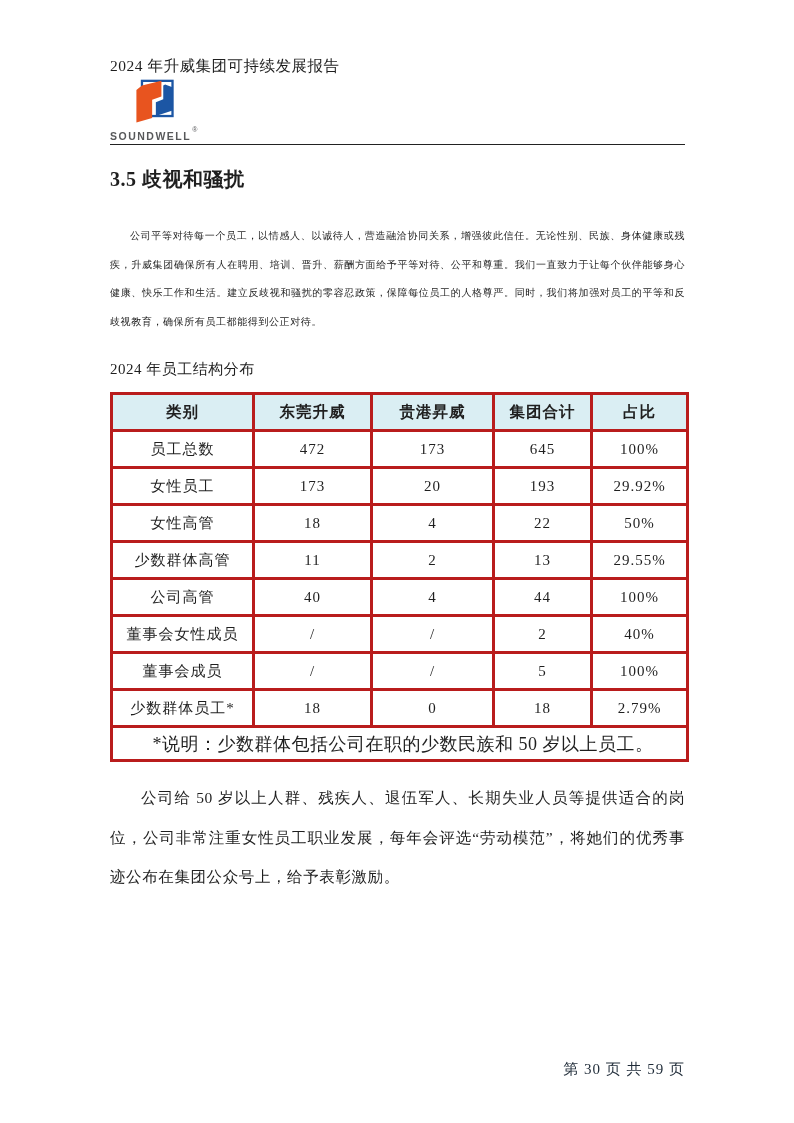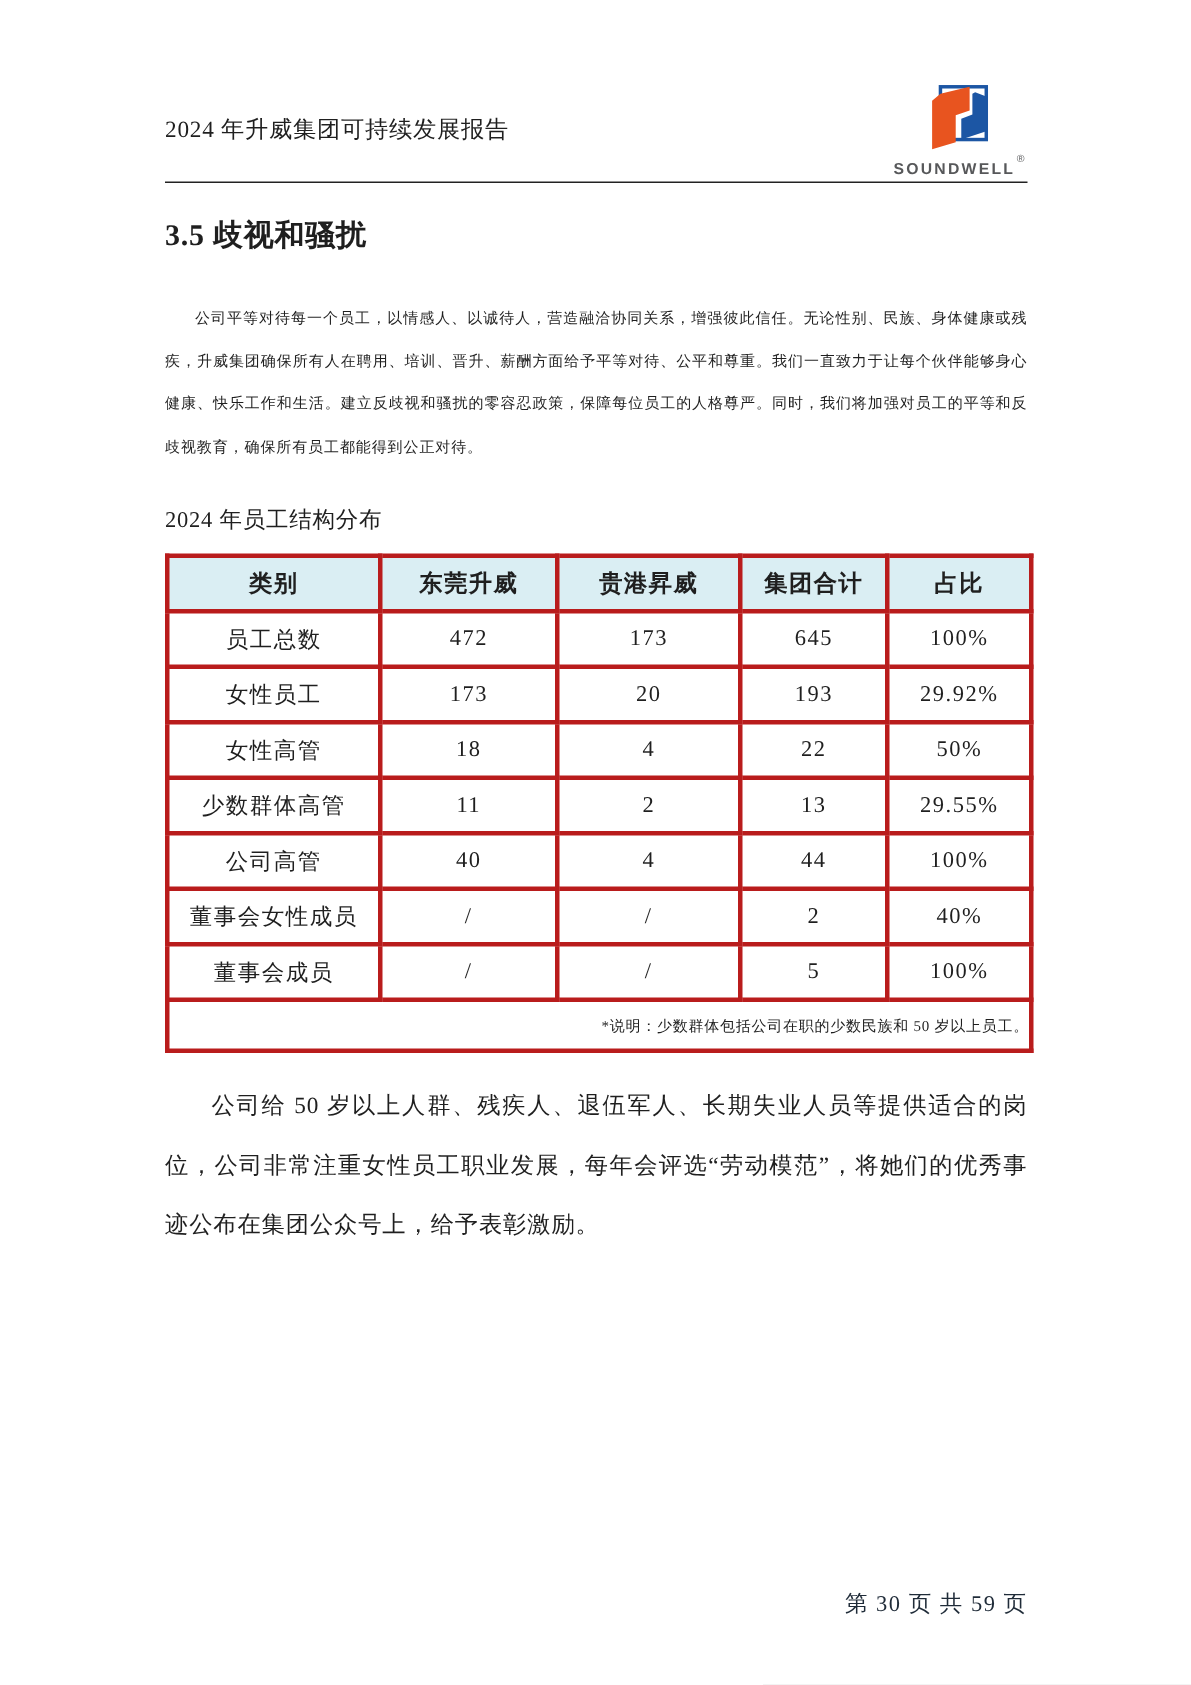--- a/index.html
+++ b/index.html
@@ -13,24 +13,25 @@
     font-family: "Liberation Serif", "DejaVu Serif", serif;
     color: #1f1f1f;
     overflow: hidden;
   }
   .content { padding: 0 109px 0 110px; }
 
   
   .doc-header {
     display: flex;
     justify-content: space-between;
-    align-items: center;
+    align-items: flex-start;
     padding-top: 56px;
     border-bottom: 1.5px solid #222222;
     padding-bottom: 2px;
+    flex-direction: column;
   }
   .doc-header-title {
     font-size: 15.5px;
     letter-spacing: 0.5px;
     padding-bottom: 2px;
     white-space: nowrap;
   }
   .logo-block {
     display: flex;
     flex-direction: column;
@@ -107,22 +108,22 @@
     text-align: center;
     vertical-align: middle;
     height: 37px;
     letter-spacing: 1px;
   }
   .emp-table thead th {
     font-weight: bold;
     font-size: 15.5px;
   }
   .emp-table td.footnote-cell {
-    text-align: right;
-    font-size: 10px;
+    text-align: center;
+    font-size: 18px;
     height: 34px;
     padding-left: 7px;
     letter-spacing: 0.5px;
   }
 
   
   .doc-footer {
     position: absolute;
     right: 109px;
     bottom: 44px;
@@ -218,20 +219,27 @@
             <td>2</td>
             <td>40%</td>
           </tr>
           <tr>
             <td>董事会成员</td>
             <td>/</td>
             <td>/</td>
             <td>5</td>
             <td>100%</td>
           </tr>
+          <tr>
+            <td>少数群体员工*</td>
+            <td>18</td>
+            <td>0</td>
+            <td>18</td>
+            <td>2.79%</td>
+          </tr>
         </tbody>
       <tfoot>
         <tr>
           <td class="footnote-cell" colspan="5">*说明：少数群体包括公司在职的少数民族和 50 岁以上员工。</td>
         </tr>
       </tfoot>
     </table>
 
     <p class="para-2">公司给 50 岁以上人群、残疾人、退伍军人、长期失业人员等提供适合的岗位，公司非常注重女性员工职业发展，每年会评选“劳动模范”，将她们的优秀事迹公布在集团公众号上，给予表彰激励。</p>
 

